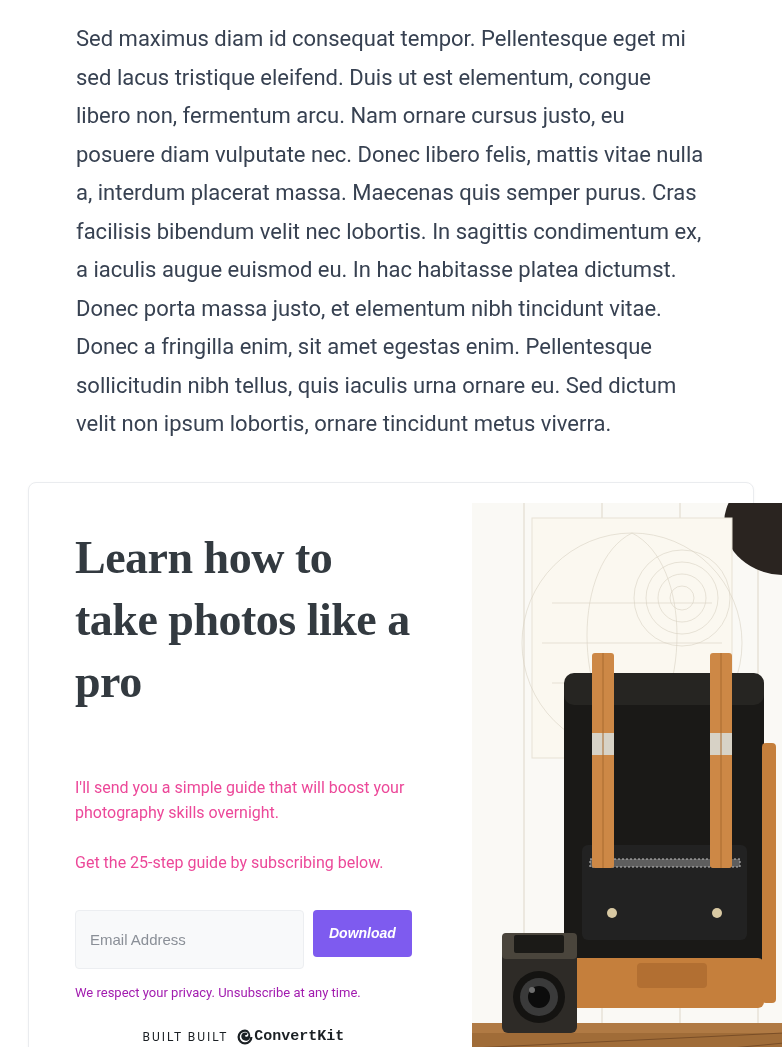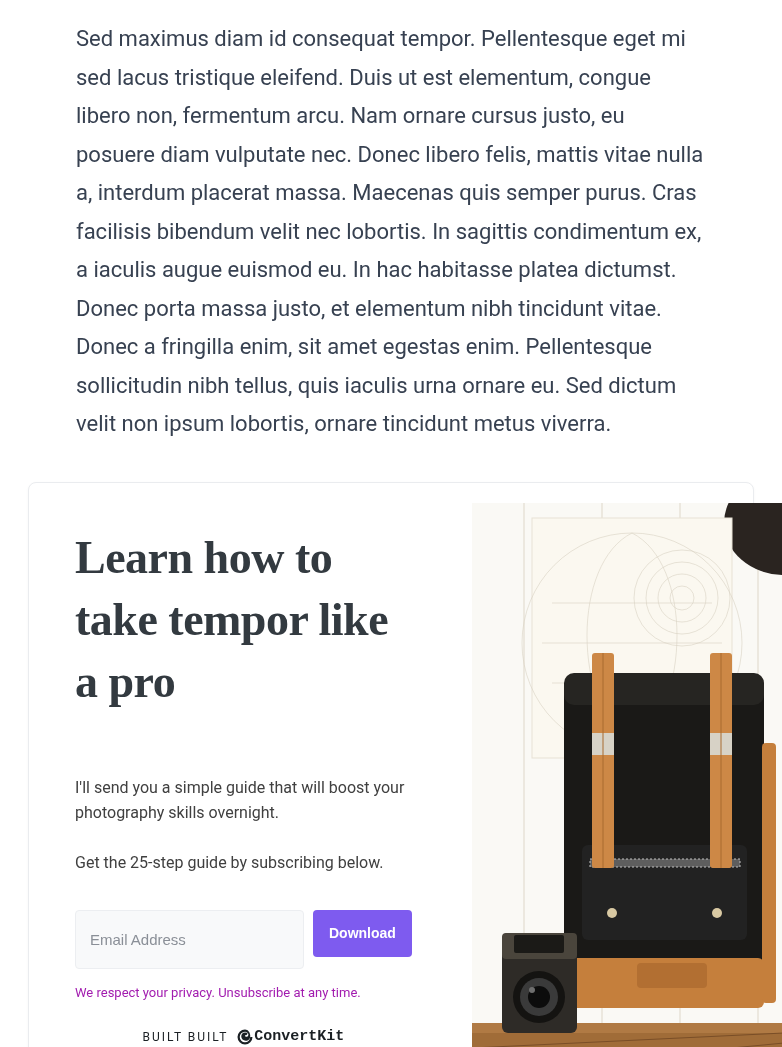--- a/index.html
+++ b/index.html
@@ -38,21 +38,21 @@
       font-weight: 700;
       font-size: 46px;
       line-height: 1.35;
       color: #333a40;
       margin-bottom: 62px;
       letter-spacing: -0.5px;
     }
     .card-desc {
       font-size: 16px;
       line-height: 1.6;
-      color: #404040;
+      color: #ec4899;
       margin-bottom: 24px;
     }
     .form-row {
       display: flex;
       gap: 9px;
       margin-top: 34px;
       margin-bottom: 16px;
     }
     .email-input {
       flex: 1;
@@ -70,20 +70,21 @@
     .download-btn {
       background: #7e5bef;
       color: #fff;
       border: none;
       border-radius: 4px;
       padding: 0 16px;
       font-size: 14px;
       font-weight: 600;
       cursor: pointer;
       height: 47px;
+      font-style: italic;
     }
     .privacy {
       font-size: 13px;
       color: #a21caf;
       margin-bottom: 28px;
     }
     .built-with {
       display: flex;
       align-items: center;
       justify-content: center;
@@ -129,21 +130,21 @@
       display: block;
     }
   </style>
 </head>
 <body>
 
 <p class="intro-text">Sed maximus diam id consequat tempor. Pellentesque eget mi sed lacus tristique eleifend. Duis ut est elementum, congue libero non, fermentum arcu. Nam ornare cursus justo, eu posuere diam vulputate nec. Donec libero felis, mattis vitae nulla a, interdum placerat massa. Maecenas quis semper purus. Cras facilisis bibendum velit nec lobortis. In sagittis condimentum ex, a iaculis augue euismod eu. In hac habitasse platea dictumst. Donec porta massa justo, et elementum nibh tincidunt vitae. Donec a fringilla enim, sit amet egestas enim. Pellentesque sollicitudin nibh tellus, quis iaculis urna ornare eu. Sed dictum velit non ipsum lobortis, ornare tincidunt metus viverra.</p>
 
 <div class="card">
   <div class="card-left">
-    <h1 class="card-title">Learn how to take tempor like a pro</h1>
+    <h1 class="card-title">Learn how to take photos like a pro</h1>
     <p class="card-desc">I'll send you a simple guide that will boost your photography skills overnight.</p>
     <p class="card-desc">Get the 25-step guide by subscribing below.</p>
     <div class="form-row">
       <input type="email" class="email-input" placeholder="Email Address" style="">
       <button class="download-btn">Download</button>
     </div>
     <p class="privacy">We respect your privacy. Unsubscribe at any time.</p>
     <div class="built-with">
       <span class="built-with-label">BUILT BUILT</span>
       <span class="ck-logo">

